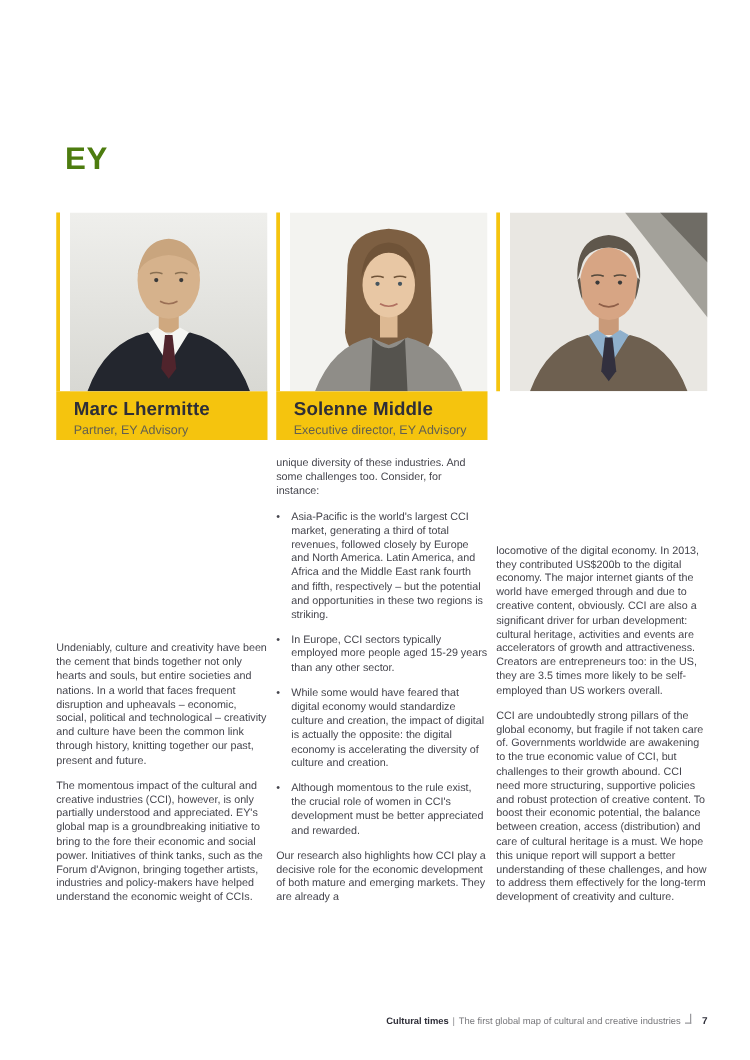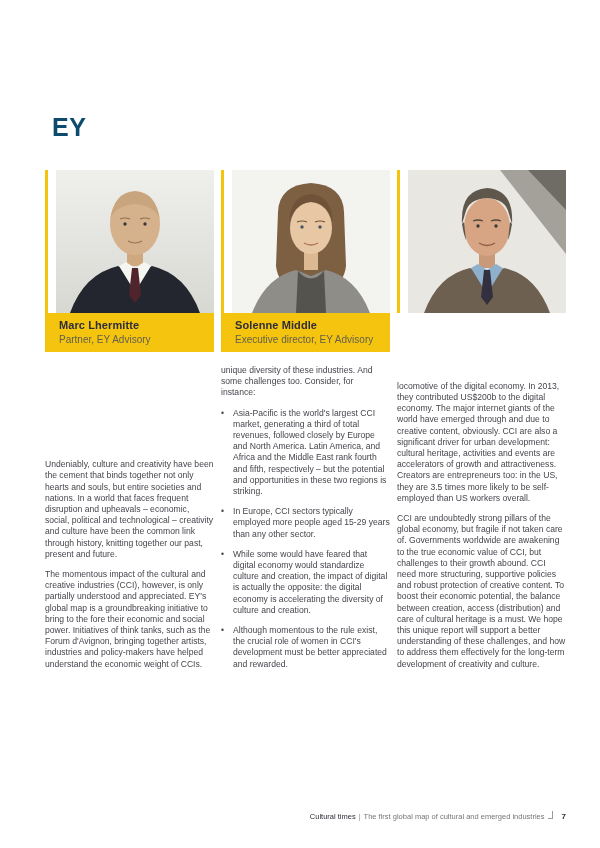--- a/index.html
+++ b/index.html
@@ -11,21 +11,21 @@
     font-family: "Liberation Sans", sans-serif;
     overflow: hidden;
   }
   .logo {
     position: absolute;
     left: 52px;
     top: 113px;
     font-size: 25px;
     font-weight: 800;
     letter-spacing: 0.5px;
-    color: #0c4a6e;
+    color: #4d7c0f;
   }
   
   .profiles {
     position: absolute;
     left: 45px;
     top: 170px;
     display: flex;
     gap: 7px;
   }
   .profile { position: relative; width: 169px; }
@@ -42,21 +42,21 @@
     height: 143px;
   }
   .namebar {
     background: #f5c40e;
     margin-top: 0;
     padding: 6px 8px 6px 14px;
     height: 27px;
     box-sizing: content-box;
   }
   .person-name {
-    font-size: 11px;
+    font-size: 15px;
     font-weight: bold;
     color: #2e2e38;
     letter-spacing: 0.1px;
   }
   .person-title {
     font-size: 10px;
     color: #63604f;
     margin-top: 3px;
   }
   
@@ -81,21 +81,21 @@
   
   .footer {
     position: absolute;
     right: 34px;
     top: 812px;
     display: flex;
     align-items: center;
     font-size: 7.5px;
     line-height: 10px;
   }
-  .footer-brand { font-weight: normal; color: #2e2e38; }
+  .footer-brand { font-weight: bold; color: #2e2e38; }
   .footer-sep { margin: 0 3px; color: #8a8a8e; }
   .footer-title { color: #76767a; }
   .corner-mark {
     display: inline-block;
     width: 4px;
     height: 7px;
     border-right: 1px solid #9a9a9e;
     border-bottom: 1px solid #9a9a9e;
     margin: 0 9px 0 3px;
     transform: translateY(-2px);
@@ -203,30 +203,31 @@
         <span class="bullet-text">In Europe, CCI sectors typically employed more people aged 15-29 years than any other sector.</span>
       </div>
       <div class="bullet">
         <span class="bullet-dot">•</span>
         <span class="bullet-text">While some would have feared that digital economy would standardize culture and creation, the impact of digital is actually the opposite: the digital economy is accelerating the diversity of culture and creation.</span>
       </div>
       <div class="bullet">
         <span class="bullet-dot">•</span>
         <span class="bullet-text">Although momentous to the rule exist, the crucial role of women in CCI's development must be better appreciated and rewarded.</span>
       </div>
+      <p>Our research also highlights how CCI play a decisive role for the economic development of both mature and emerging markets. They are already a</p>
     </div>
 
     <div class="col">
       <p>locomotive of the digital economy. In 2013, they contributed US$200b to the digital economy. The major internet giants of the world have emerged through and due to creative content, obviously. CCI are also a significant driver for urban development: cultural heritage, activities and events are accelerators of growth and attractiveness. Creators are entrepreneurs too: in the US, they are 3.5 times more likely to be self-employed than US workers overall.</p>
       <p>CCI are undoubtedly strong pillars of the global economy, but fragile if not taken care of. Governments worldwide are awakening to the true economic value of CCI, but challenges to their growth abound. CCI need more structuring, supportive policies and robust protection of creative content. To boost their economic potential, the balance between creation, access (distribution) and care of cultural heritage is a must. We hope this unique report will support a better understanding of these challenges, and how to address them effectively for the long-term development of creativity and culture.</p>
     </div>
 
   </div>
 
   <div class="footer">
     <span class="footer-brand">Cultural times</span>
     <span class="footer-sep">|</span>
-    <span class="footer-title">The first global map of cultural and emerged industries</span>
+    <span class="footer-title">The first global map of cultural and creative industries</span>
     <span class="corner-mark"></span>
     <span class="footer-page">7</span>
   </div>
 
 </div>
 
 </body></html>

